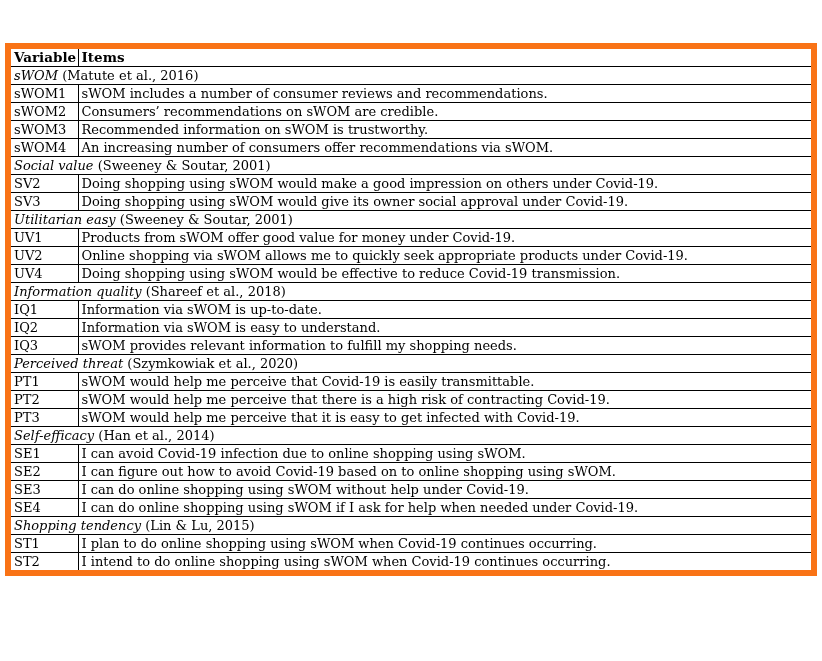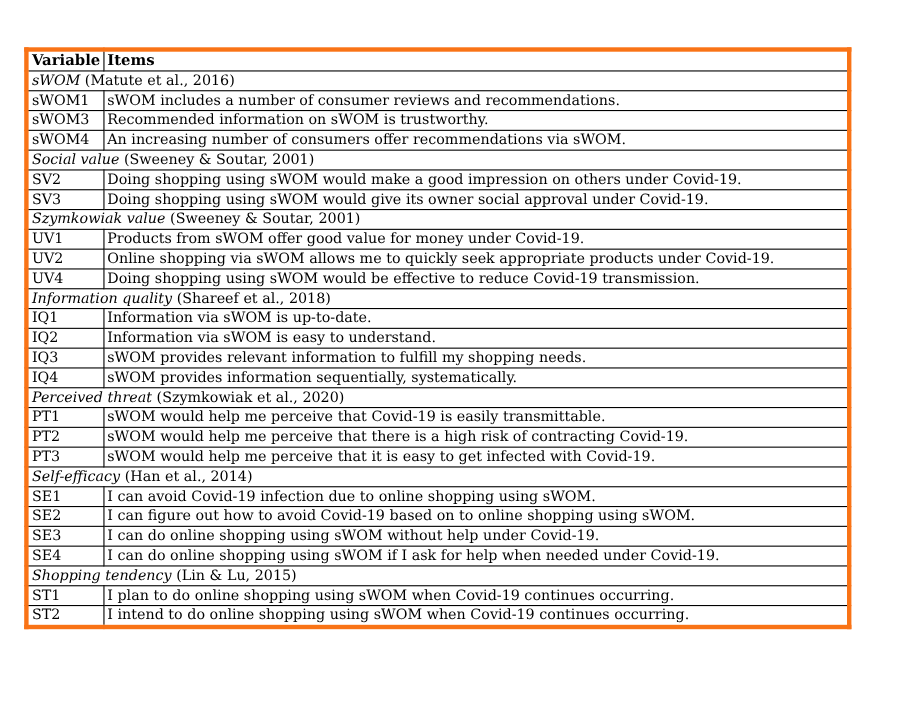--- a/index.html
+++ b/index.html
@@ -11,25 +11,25 @@
     position: relative;
     width: 822px;
     height: 661px;
     background: #ffffff;
     color: #000000;
     font-family: "DejaVu Serif", "Liberation Serif", serif;
     overflow: hidden;
   }
   table.items-table {
     position: absolute;
-    left: 22px;
+    left: 5px;
     top: 43px;
-    width: 752px;
+    width: 812px;
     border-collapse: collapse;
-    border: 4px solid #f97316;
+    border: 6px solid #f97316;
     table-layout: fixed;
   }
   table.items-table th,
   table.items-table td {
     border: 1px solid #000000;
     padding: 0 3px;
     height: 17px;
     line-height: 17px;
     font-size: 13px;
     white-space: nowrap;
@@ -61,40 +61,44 @@
     </thead>
     <tbody>
         <tr>
           <td class="section-cell" colspan="2"><i>sWOM</i> <span>(Matute et al., 2016)</span></td>
         </tr>
         <tr>
           <td>sWOM1</td>
           <td>sWOM includes a number of consumer reviews and recommendations.</td>
         </tr>
         <tr>
+          <td>sWOM2</td>
+          <td>Consumers’ recommendations on sWOM are credible.</td>
+        </tr>
+        <tr>
           <td>sWOM3</td>
           <td>Recommended information on sWOM is trustworthy.</td>
         </tr>
         <tr>
           <td>sWOM4</td>
           <td>An increasing number of consumers offer recommendations via sWOM.</td>
         </tr>
         <tr>
           <td class="section-cell" colspan="2"><i>Social value</i> <span>(Sweeney &amp; Soutar, 2001)</span></td>
         </tr>
         <tr>
           <td>SV2</td>
           <td>Doing shopping using sWOM would make a good impression on others under Covid-19.</td>
         </tr>
         <tr>
           <td>SV3</td>
           <td>Doing shopping using sWOM would give its owner social approval under Covid-19.</td>
         </tr>
         <tr>
-          <td class="section-cell" colspan="2"><i>Szymkowiak value</i> <span>(Sweeney &amp; Soutar, 2001)</span></td>
+          <td class="section-cell" colspan="2"><i>Utilitarian easy</i> <span>(Sweeney &amp; Soutar, 2001)</span></td>
         </tr>
         <tr>
           <td>UV1</td>
           <td>Products from sWOM offer good value for money under Covid-19.</td>
         </tr>
         <tr>
           <td>UV2</td>
           <td>Online shopping via sWOM allows me to quickly seek appropriate products under Covid-19.</td>
         </tr>
         <tr>
@@ -108,24 +112,20 @@
           <td>IQ1</td>
           <td>Information via sWOM is up-to-date.</td>
         </tr>
         <tr>
           <td>IQ2</td>
           <td>Information via sWOM is easy to understand.</td>
         </tr>
         <tr>
           <td>IQ3</td>
           <td>sWOM provides relevant information to fulfill my shopping needs.</td>
-        </tr>
-        <tr>
-          <td>IQ4</td>
-          <td>sWOM provides information sequentially, systematically.</td>
         </tr>
         <tr>
           <td class="section-cell" colspan="2"><i>Perceived threat</i> <span>(Szymkowiak et al., 2020)</span></td>
         </tr>
         <tr>
           <td>PT1</td>
           <td>sWOM would help me perceive that Covid-19 is easily transmittable.</td>
         </tr>
         <tr>
           <td>PT2</td>

